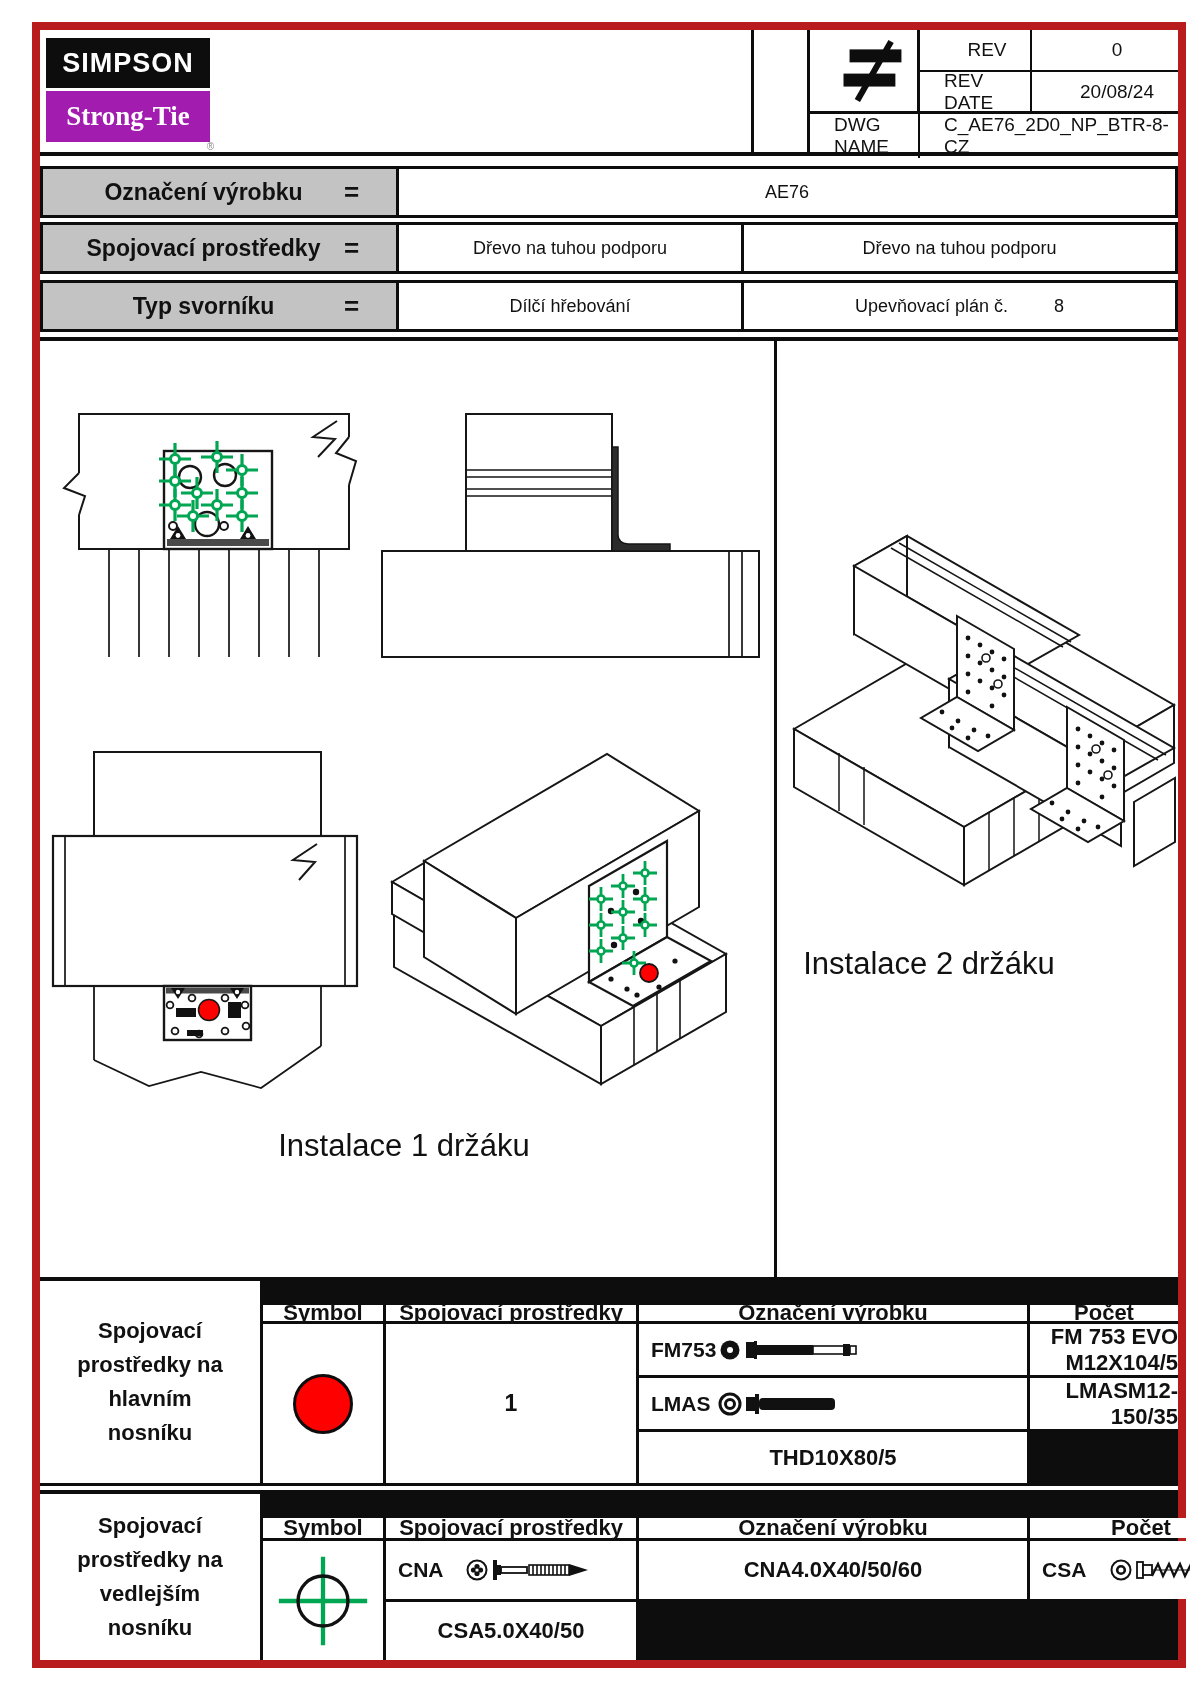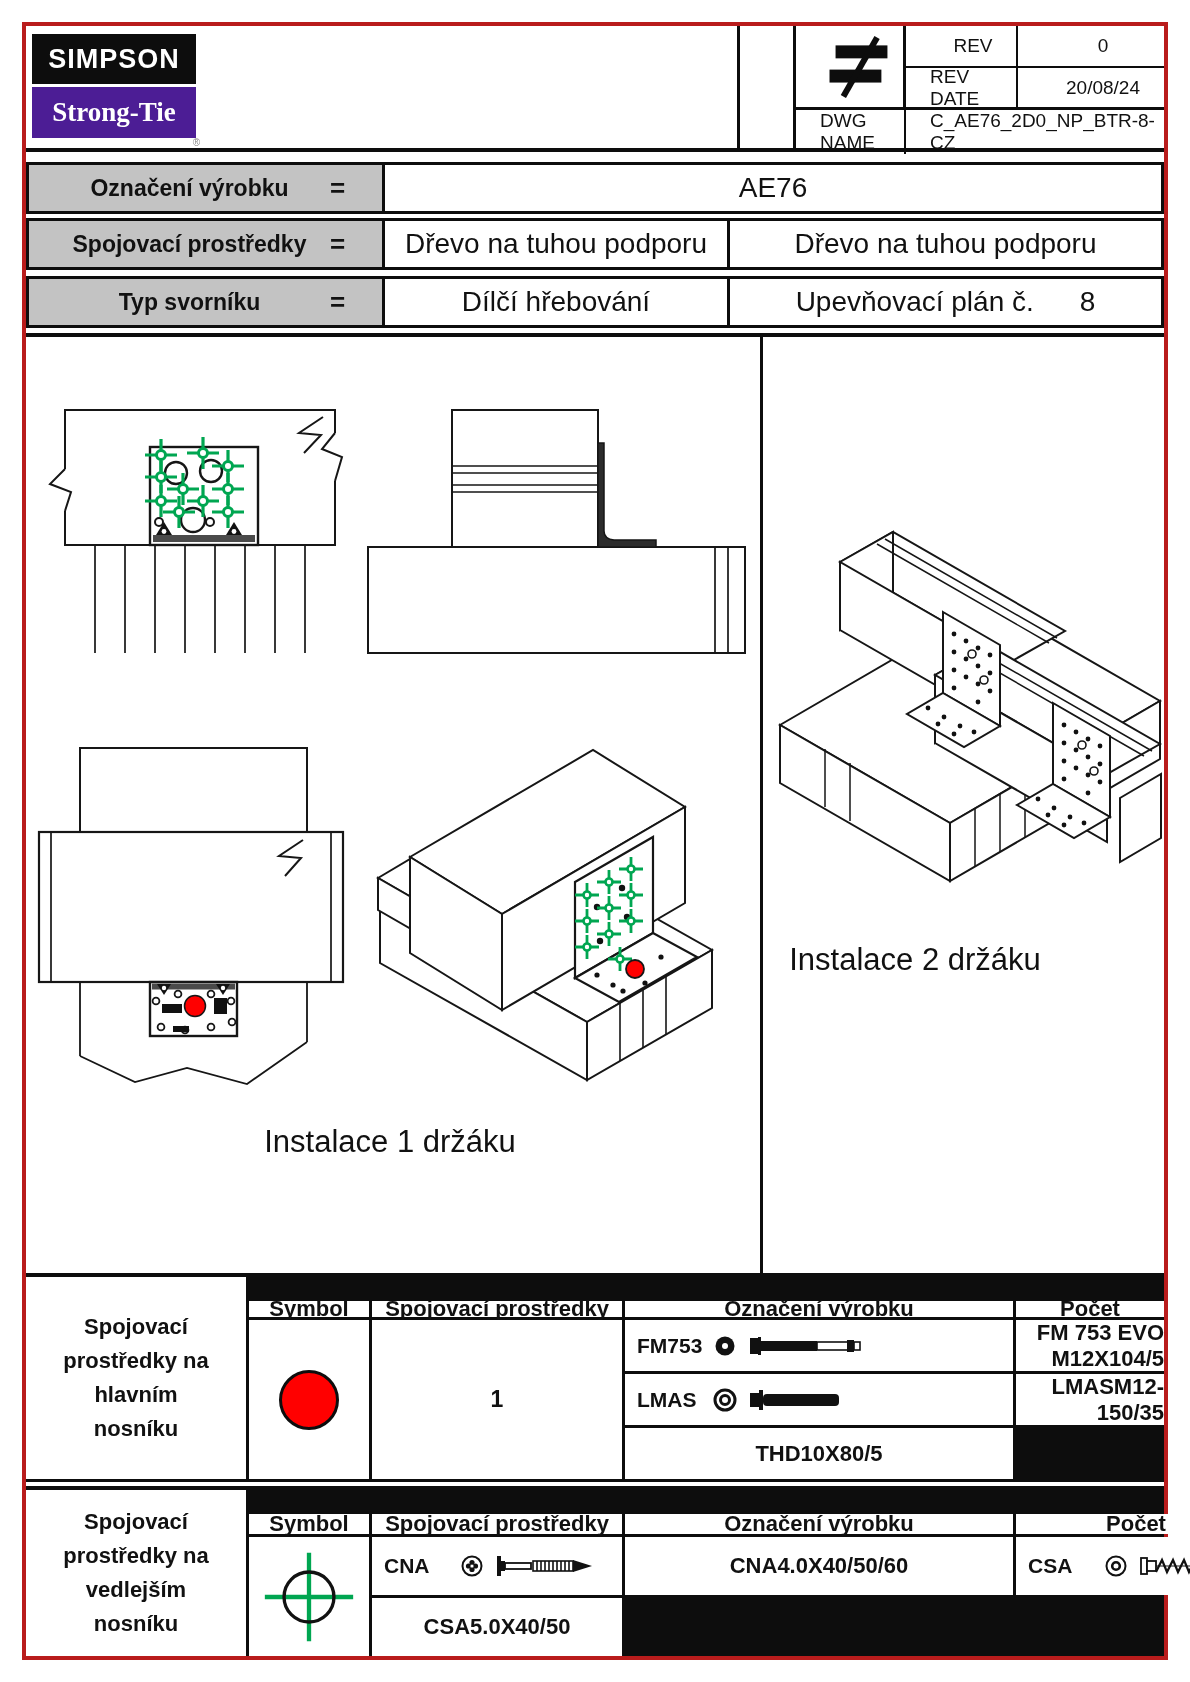--- a/index.html
+++ b/index.html
@@ -1,24 +1,24 @@
 <!DOCTYPE html>
 <html><head>
 <meta charset="utf-8">
 <style>
   html,body{margin:0;padding:0;background:#fff;}
   body{width:1190px;height:1682px;position:relative;font-family:"Liberation Sans",sans-serif;color:#111;}
-  .frame{position:absolute;left:22px;top:22px;width:1138px;height:1630px;border:4px solid #b91c1c;background:#fff;}
+  .frame{position:absolute;left:32px;top:22px;width:1138px;height:1630px;border:8px solid #b91c1c;background:#fff;}
 
   
   .header{position:absolute;left:0;top:0;width:1138px;height:122px;border-bottom:4px solid #0d0d0d;background:#fff;}
   .logo{position:absolute;left:6px;top:8px;width:164px;height:106px;}
   .logo-top{height:50px;background:#0d0d0d;color:#fff;display:flex;align-items:center;justify-content:center;
             font-weight:bold;font-size:27px;letter-spacing:1px;}
-  .logo-bot{height:51px;margin-top:3px;background:#4c1d95;color:#fff;display:flex;align-items:center;justify-content:center;
+  .logo-bot{height:51px;margin-top:3px;background:#a21caf;color:#fff;display:flex;align-items:center;justify-content:center;
             font-family:"Liberation Serif",serif;font-weight:bold;font-size:27px;}
   .logo-reg{position:absolute;right:-4px;bottom:-8px;font-size:10px;color:#888;}
   .title-wrap{position:absolute;left:172px;top:0;width:535px;height:122px;display:flex;align-items:center;justify-content:center;}
   .title{font-size:43px;border-bottom:3px solid #111;padding:0 6px 5px 6px;white-space:nowrap;}
   .hdr-right{position:absolute;left:711px;top:0;width:424px;height:122px;border-left:3px solid #0d0d0d;}
   .proj{position:absolute;left:53px;top:0;right:0;height:122px;border-left:3px solid #0d0d0d;display:grid;
         grid-template-columns:110px 112px 1fr;grid-template-rows:42px 42px auto;}
   .proj > div{display:flex;align-items:center;justify-content:center;font-size:19px;padding-left:24px;}
   .p-sym{grid-row:1/3;border-right:3px solid #0d0d0d;border-bottom:3px solid #0d0d0d;}
   .p-r1l{border-right:2px solid #0d0d0d;border-bottom:2px solid #0d0d0d;}
@@ -26,42 +26,42 @@
   .p-r2l{border-right:2px solid #0d0d0d;border-bottom:3px solid #0d0d0d;}
   .p-r2v{border-bottom:3px solid #0d0d0d;}
   .p-r3l{border-right:2px solid #0d0d0d;}
   .p-r3v{grid-column:2/4;font-size:17.5px;}
 
   
   .irow{position:absolute;left:0;width:1132px;height:46px;border:3px solid #0d0d0d;display:flex;background:#fff;}
   .ilabel{width:353px;background:#c3c3c3;border-right:3px solid #0d0d0d;display:flex;align-items:center;font-weight:bold;}
   .ilabel .lab{flex:1;text-align:center;font-size:23px;padding-left:20px;}
   .ilabel .eq{width:52px;font-size:26px;}
-  .ival{flex:1;display:flex;align-items:center;justify-content:center;font-size:28px;}
+  .ival{flex:1;display:flex;align-items:center;justify-content:center;font-size:18px;}
   .ival.split{border-right:3px solid #0d0d0d;max-width:342px;}
   .plan-num{margin-left:46px;}
 
   
   .draw-top{position:absolute;left:0;top:307px;width:1138px;height:4px;background:#0d0d0d;}
   .draw-div{position:absolute;left:734px;top:311px;width:3px;height:936px;background:#0d0d0d;}
   .draw{position:absolute;}
   .caption{position:absolute;font-size:31px;text-align:center;white-space:nowrap;}
 
   
   .ft{position:absolute;left:0;width:1138px;display:grid;grid-template-columns:220px 120px 250px 388px 1fr;
       gap:3px;background:#0d0d0d;border-top:4px solid #0d0d0d;box-sizing:border-box;}
   #tableA{top:1247px;grid-template-rows:40px 51px 51px 51px;border-bottom:3px solid #0d0d0d;}
   #tableB{top:1460px;grid-template-rows:44px 58px 58px;}
   .ft > div{background:#fff;display:flex;align-items:center;}
   .hd{background:#c3c3c3;justify-content:center;font-weight:bold;font-size:22px;margin-top:24px;}
   .sideL{background:#c3c3c3;grid-row:1/-1;justify-content:center;text-align:center;font-weight:bold;font-size:22px;
          line-height:34px;padding:0 36px;box-sizing:border-box;}
   .symC{grid-row:2/-1;justify-content:center;}
   .cntC{grid-row:2/-1;justify-content:center;font-weight:bold;font-size:23px;}
-  .fastC{padding-left:12px;gap:9px;}
+  .fastC{padding-left:12px;}
   .prodC{justify-content:center;font-weight:bold;font-size:22px;text-align:right;}
   .code{font-weight:bold;font-size:21px;width:66px;}
   .red-dot{width:54px;height:54px;border-radius:50%;background:#ff0000;border:3px solid #0d0d0d;}
 </style>
 </head>
 <body>
 
 <div class="frame">
 
   <div class="header">

